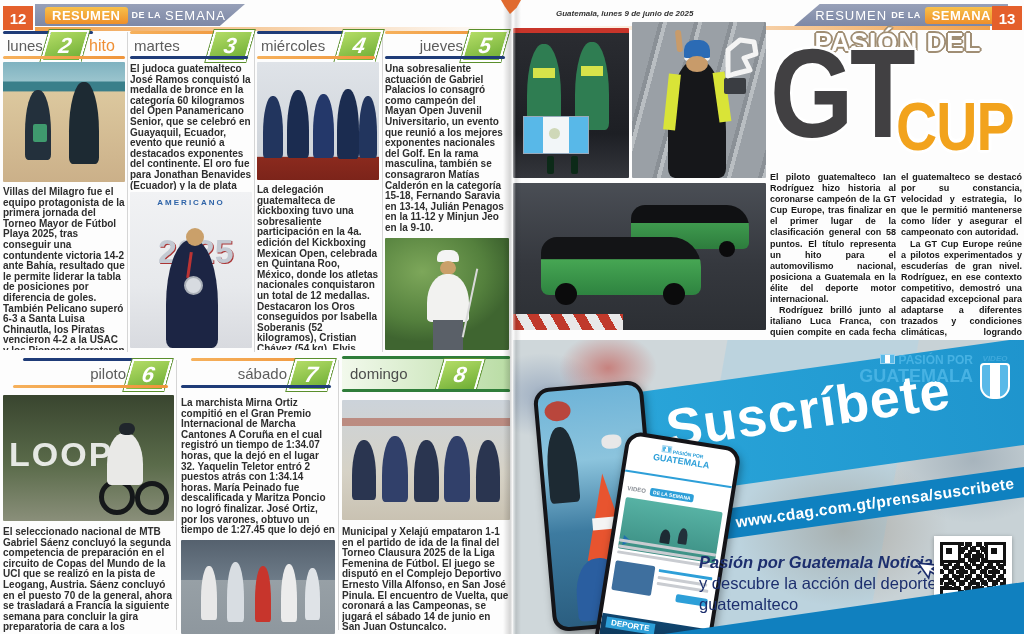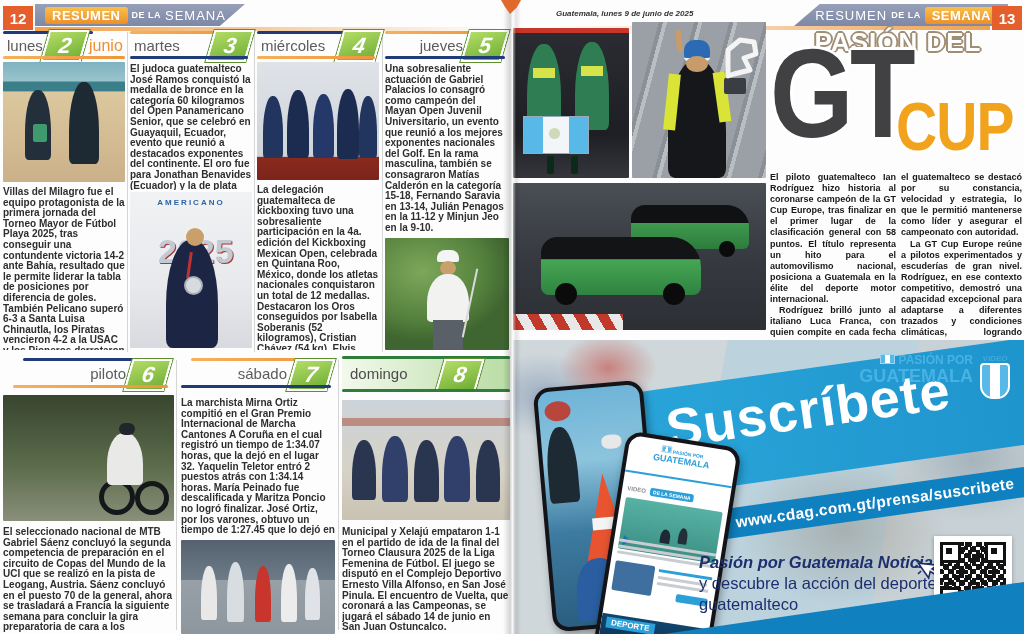--- a/index.html
+++ b/index.html
@@ -89,21 +89,21 @@
   <div class="vsep" style="left:382px;top:32px;height:320px"></div>
   <div class="vsep" style="left:176px;top:360px;height:270px"></div>
   <div class="vsep" style="left:338px;top:360px;height:270px"></div>
 
   <div class="abs" style="left:3px;top:31px;width:122px;height:28px">
     <div class="rule blue" style="left:0;top:0;width:90px"></div>
     <div class="dayname" style="left:4px;top:6px">lunes</div>
     <div class="numtag" style="left:42px;top:-1px">
         <span>2</span>
       </div>
-    <div class="abs" style="left:86px;top:6px;font-size:16px;color:#ef8f33">junio</div>
+    <div class="abs" style="left:86px;top:6px;font-size:16px;color:#ef8f33">hito</div>
     <div class="rule orange" style="left:0;top:25px;width:122px"></div>
   </div>
 
   <div class="abs" style="left:130px;top:31px;width:122px;height:28px">
     <div class="rule orange" style="left:0;top:0;width:110px"></div>
     <div class="dayname" style="left:4px;top:6px">martes</div>
     <div class="numtag" style="left:80px;top:-1px">
         <span>3</span>
       </div>
     <div class="rule blue" style="left:0;top:25px;width:118px"></div>
@@ -183,20 +183,21 @@
   <div class="dtext" style="left:385px;top:64px;width:124px;height:170px">Una sobresaliente actuación de Gabriel Palacios lo consagró como campeón del Mayan Open Juvenil Universitario, un evento que reunió a los mejores exponentes nacionales del Golf. En la rama masculina, también se consagraron Matías Calderón en la categoría 15-18, Fernando Saravia en 13-14, Julián Penagos en la 11-12 y Minjun Jeo en la 9-10.</div>
   <div class="ph" style="left:385px;top:238px;width:124px;height:112px;background:radial-gradient(90px 70px at 30% 30%,#7da75a,#54803d 70%,#3f6530 100%)">
     <i class="abs" style="left:52px;top:12px;width:22px;height:12px;border-radius:8px 8px 2px 2px;background:#f4f4f4"></i>
     <i class="abs" style="left:55px;top:23px;width:16px;height:14px;border-radius:50%;background:#caa06a"></i>
     <i class="sil" style="left:42px;top:36px;width:42px;height:48px;background:#f2f2f0"></i>
     <i class="abs" style="left:48px;top:82px;width:30px;height:30px;background:#5a6068"></i>
     <i class="abs" style="left:84px;top:30px;width:2px;height:70px;background:#d9d9d9;transform:rotate(12deg)"></i>
   </div>
 
   <div class="ph" style="left:3px;top:395px;width:171px;height:126px;background:linear-gradient(180deg,#39452f 0%,#5a6b4a 55%,#8a8f7a 100%)">
+    <div class="abs" style="left:6px;top:40px;font-size:34px;font-weight:bold;color:rgba(255,255,255,.85);letter-spacing:2px">LOOP</div>
     <i class="abs" style="left:96px;top:84px;width:26px;height:26px;border-radius:50%;border:5px solid #15181a;background:transparent"></i>
     <i class="abs" style="left:132px;top:86px;width:24px;height:24px;border-radius:50%;border:5px solid #15181a"></i>
     <i class="sil" style="left:104px;top:38px;width:36px;height:52px;background:#e9e9e7"></i>
     <i class="abs" style="left:116px;top:28px;width:16px;height:12px;border-radius:6px;background:#20262c"></i>
   </div>
   <div class="dtext" style="left:3px;top:527px;width:171px;height:106px">El seleccionado nacional de MTB Gabriel Sáenz concluyó la segunda competencia de preparación en el circuito de Copas del Mundo de la UCI que se realizó en la pista de Leogang, Austria. Sáenz concluyó en el puesto 70 de la general, ahora se trasladará a Francia la siguiente semana para concluir la gira preparatoria de cara a los compromisos con la Selección Nacional.</div>
 
   <div class="dtext" style="left:181px;top:398px;width:154px;height:138px">La marchista Mirna Ortiz compitió en el Gran Premio Internacional de Marcha Cantones A Coruña en el cual registró un tiempo de 1:34.07 horas, que la dejó en el lugar 32. Yaquelin Teletor entró 2 puestos atrás con 1:34.14 horas. María Peinado fue descalificada y Maritza Poncio no logró finalizar. José Ortiz, por los varones, obtuvo un tiempo de 1:27.45 que lo dejó en el puesto 69. Erick Barrondo, Uriel Barrondo y Joshua Monterroso no finalizaron la prueba.</div>
   <div class="ph" style="left:181px;top:540px;width:154px;height:94px;background:linear-gradient(180deg,#55616e 0%,#6d7b88 42%,#97a0a6 43%,#8e979e 100%)">
     <i class="sil" style="left:20px;top:26px;width:16px;height:54px;background:#e8e8e8"></i>

